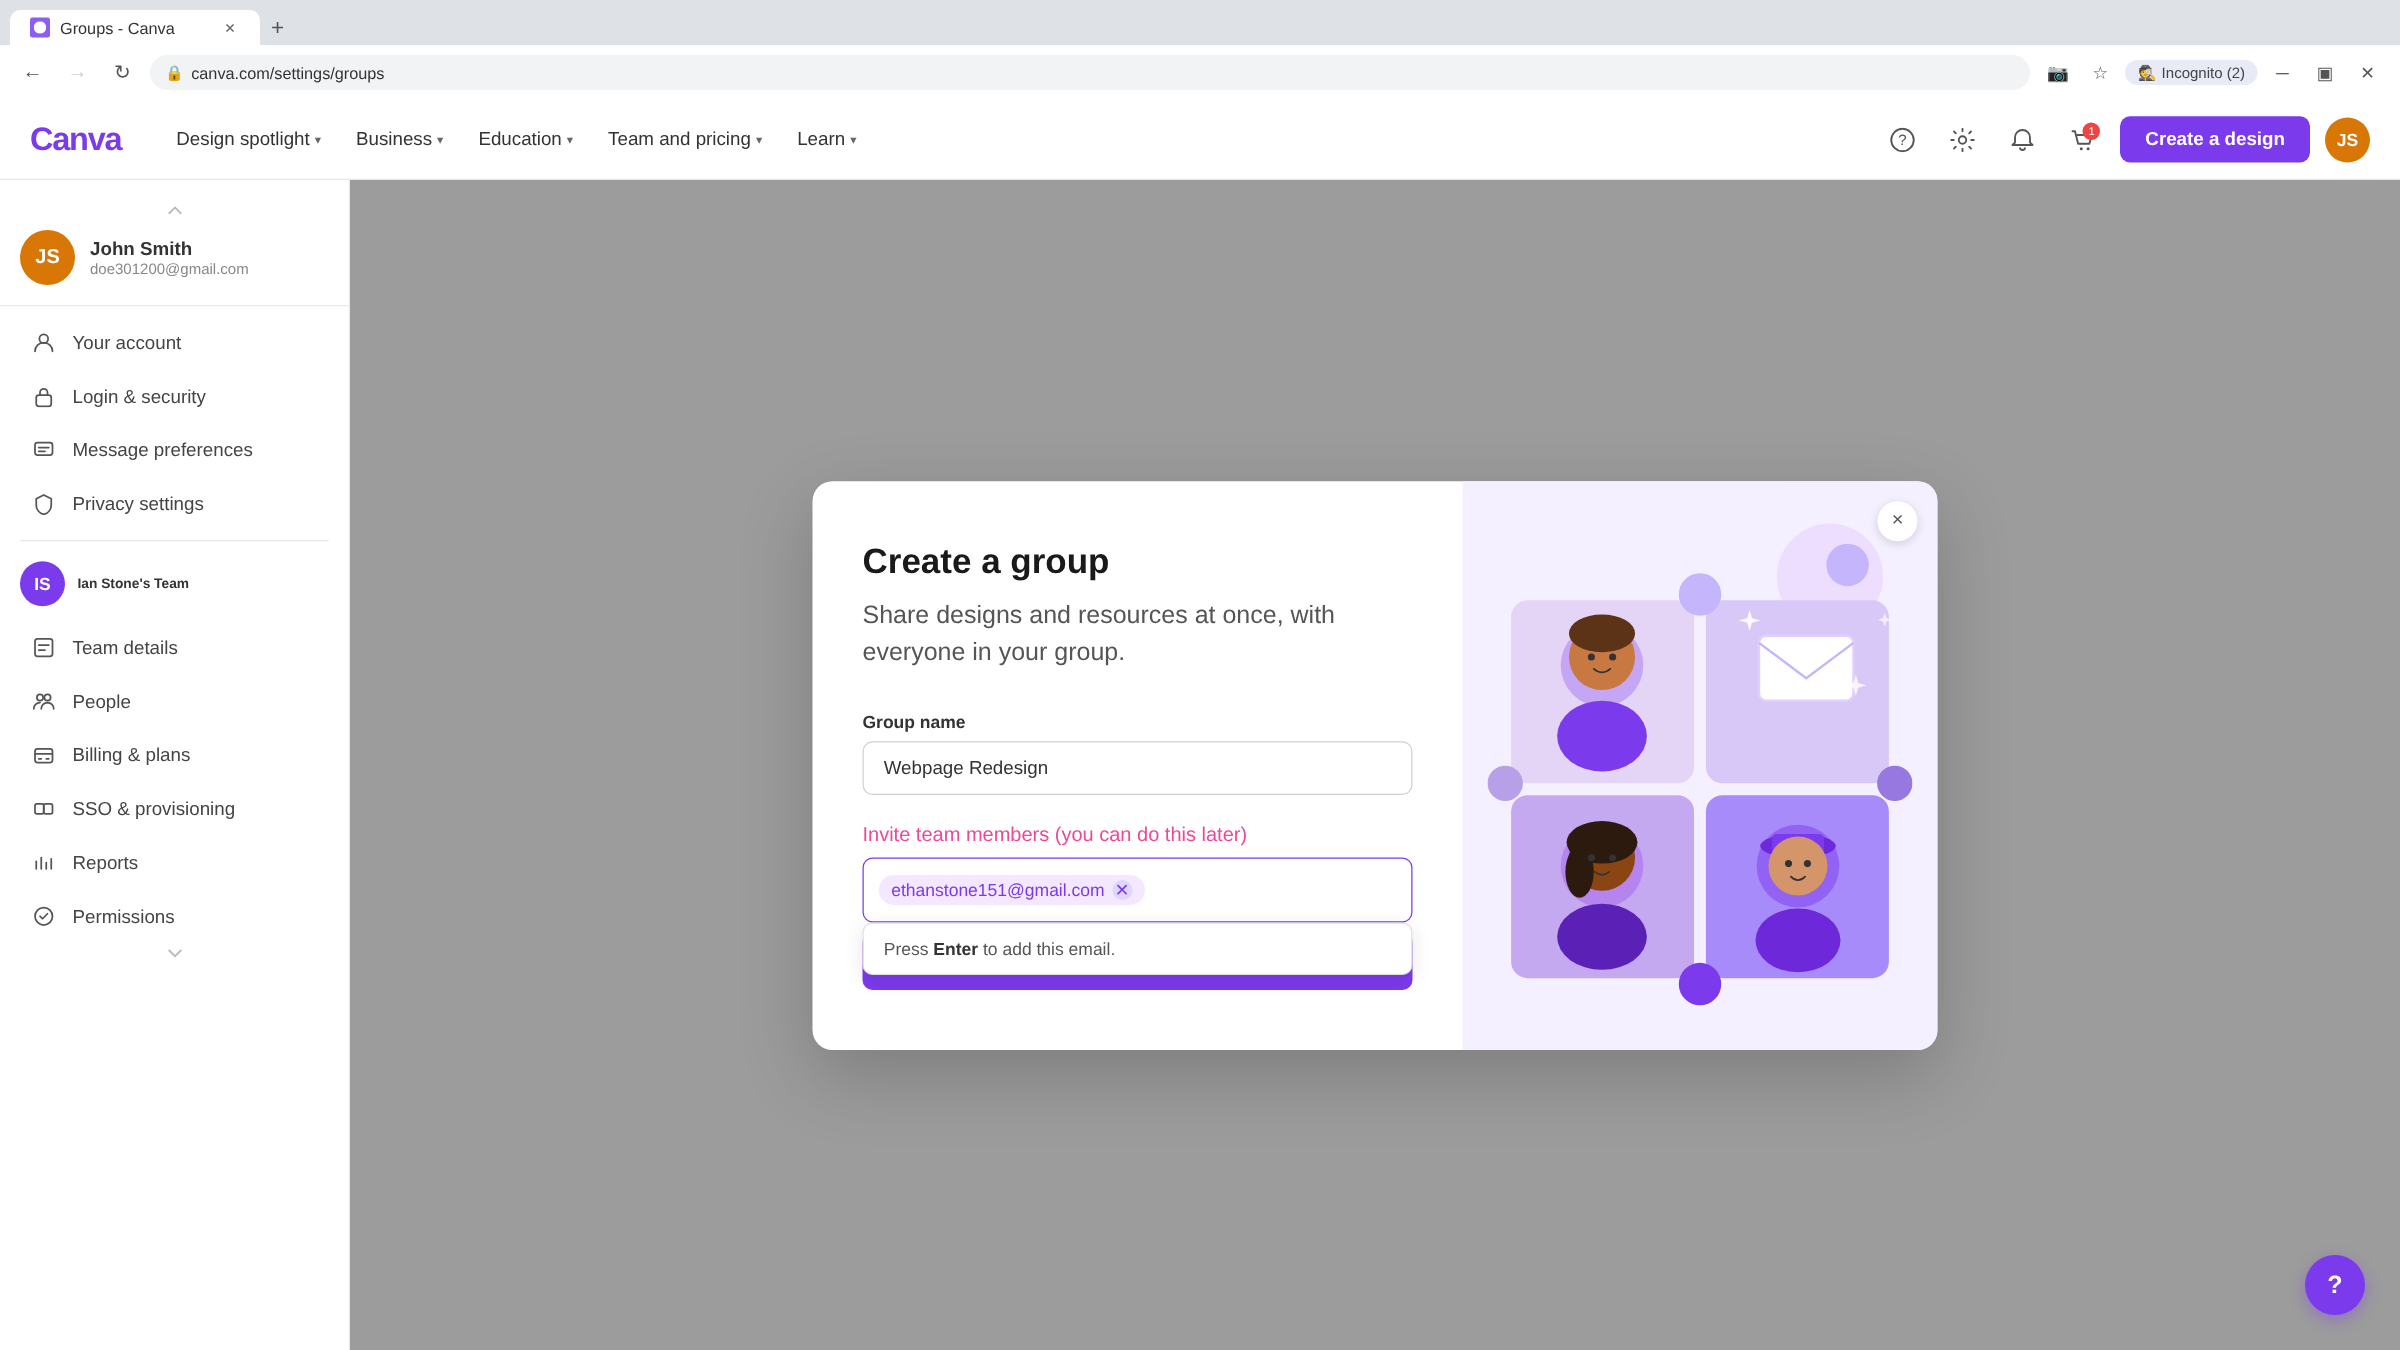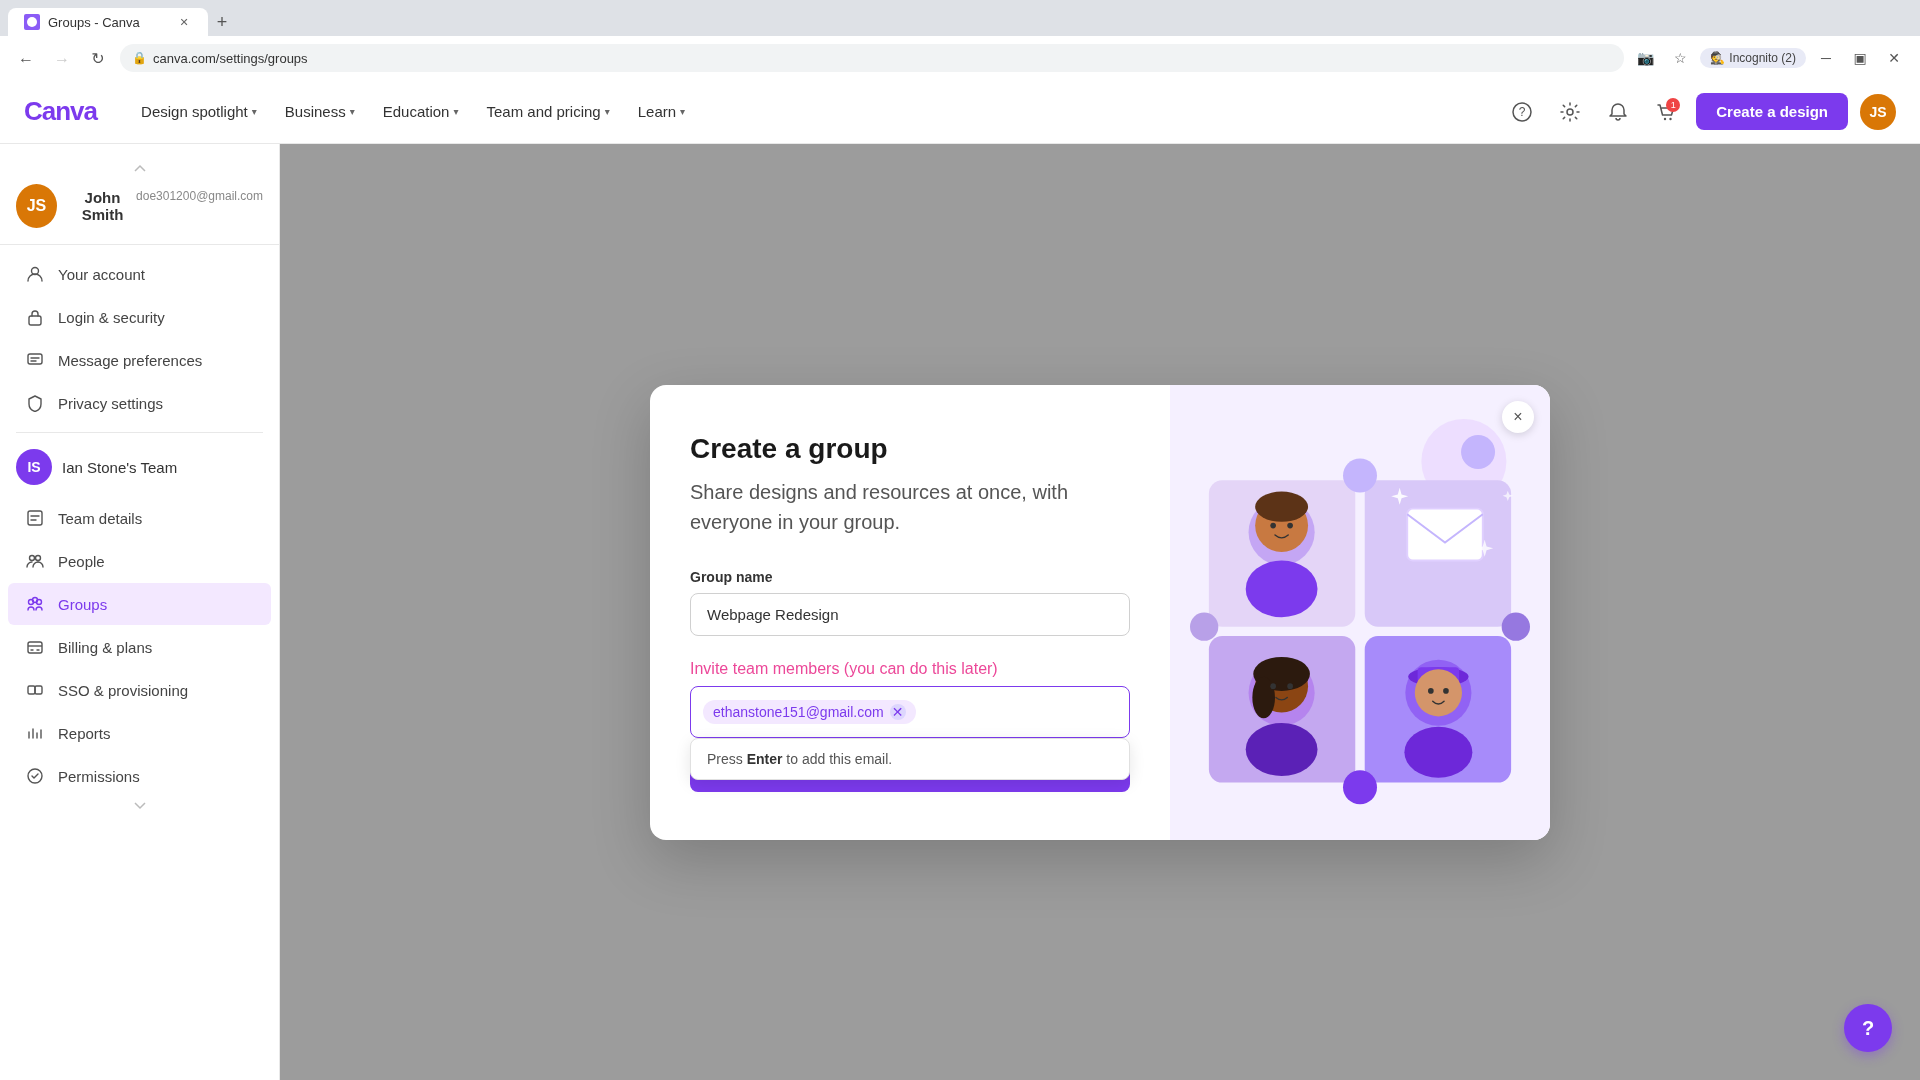--- a/index.html
+++ b/index.html
@@ -36,30 +36,30 @@
     .create-design-btn { background: #7c3aed; color: #fff; border: none; border-radius: 8px; padding: 10px 20px; font-size: 15px; font-weight: 600; cursor: pointer; }
     .avatar { width: 36px; height: 36px; border-radius: 50%; background: #d97706; display: flex; align-items: center; justify-content: center; color: #fff; font-weight: 600; font-size: 14px; cursor: pointer; overflow: hidden; }
 
     
     .main-layout { display: flex; flex: 1; overflow: hidden; position: relative; }
 
     
     .sidebar { width: 280px; background: #fff; border-right: 1px solid #e8e8e8; overflow-y: auto; padding: 16px 0; flex-shrink: 0; }
     .sidebar-user { display: flex; align-items: center; gap: 12px; padding: 8px 16px 16px; border-bottom: 1px solid #e8e8e8; margin-bottom: 8px; }
     .sidebar-avatar { width: 44px; height: 44px; border-radius: 50%; background: #d97706; display: flex; align-items: center; justify-content: center; color: #fff; font-size: 16px; font-weight: 600; }
-    .sidebar-user-info { display: flex; flex-direction: row; text-align: center; }
+    .sidebar-user-info { display: flex; flex-direction: column; }
     .sidebar-username { font-size: 15px; font-weight: 600; color: #333; }
     .sidebar-email { font-size: 12px; color: #888; }
     .sidebar-item { display: flex; align-items: center; gap: 12px; padding: 10px 16px; cursor: pointer; font-size: 15px; color: #444; border-radius: 6px; margin: 1px 8px; }
     .sidebar-item.active { background: #f3e8ff; color: #7c3aed; }
     .sidebar-item .item-icon { width: 22px; height: 22px; display: flex; align-items: center; justify-content: center; color: inherit; flex-shrink: 0; }
     .sidebar-divider { height: 1px; background: #e8e8e8; margin: 8px 16px; }
     .sidebar-team-header { display: flex; align-items: center; gap: 10px; padding: 8px 16px; margin-bottom: 4px; }
     .team-avatar { width: 36px; height: 36px; border-radius: 50%; background: #7c3aed; display: flex; align-items: center; justify-content: center; color: #fff; font-size: 14px; font-weight: 600; }
-    .team-name { font-size: 15px; font-weight: 400; color: #333; }
+    .team-name { font-size: 11px; font-weight: 700; color: #333; }
     .scroll-indicator { display: flex; justify-content: center; padding: 4px; color: #bbb; }
 
     
     .content { flex: 1; background: #f0f0f0; position: relative; }
 
     
     .overlay { position: absolute; inset: 0; background: rgba(0,0,0,0.35); display: flex; align-items: center; justify-content: center; z-index: 100; }
     .modal { background: #fff; border-radius: 16px; width: 900px; max-width: 900px; display: flex; overflow: hidden; box-shadow: 0 20px 60px rgba(0,0,0,0.2); }
     .modal-left { flex: 1; padding: 48px 40px; display: flex; flex-direction: column; }
     .modal-title { font-size: 28px; font-weight: 700; color: #1a1a1a; margin-bottom: 12px; }
@@ -260,31 +260,20 @@
           <svg width="18" height="18" viewBox="0 0 18 18" fill="none">
               <circle cx="6" cy="6" r="2.5" stroke="#555" stroke-width="1.4"></circle>
               <circle cx="12" cy="6" r="2.5" stroke="#555" stroke-width="1.4"></circle>
               <path d="M1 15c0-2.76 2.24-5 5-5M12 10c2.76 0 5 2.24 5 5" stroke="#555" stroke-width="1.4" stroke-linecap="round"></path>
               <path d="M7 15c0-2.76 2.24-5 5-5" stroke="#555" stroke-width="1.4" stroke-linecap="round"></path>
             </svg>
         </span>
         <span>People</span>
       </div>
 
-      <div class="sidebar-item active">
-        <span class="item-icon">
-          <svg width="18" height="18" viewBox="0 0 18 18" fill="none">
-              <circle cx="5" cy="7" r="2.5" stroke="#7c3aed" stroke-width="1.4"></circle>
-              <circle cx="13" cy="7" r="2.5" stroke="#7c3aed" stroke-width="1.4"></circle>
-              <circle cx="9" cy="5" r="2.5" stroke="#7c3aed" stroke-width="1.4"></circle>
-              <path d="M2 15c0-1.66 1.34-3 3-3s3 1.34 3 3M10 15c0-1.66 1.34-3 3-3s3 1.34 3 3" stroke="#7c3aed" stroke-width="1.4" stroke-linecap="round"></path>
-            </svg>
-        </span>
-        <span>Groups</span>
-      </div>
 
       <div class="sidebar-item">
         <span class="item-icon">
           <svg width="18" height="18" viewBox="0 0 18 18" fill="none">
               <rect x="2" y="4" width="14" height="11" rx="2" stroke="#555" stroke-width="1.4"></rect>
               <path d="M2 8h14" stroke="#555" stroke-width="1.4"></path>
               <path d="M5 12h2M11 12h2" stroke="#555" stroke-width="1.4" stroke-linecap="round"></path>
             </svg>
         </span>
         <span>Billing &amp; plans</span>

